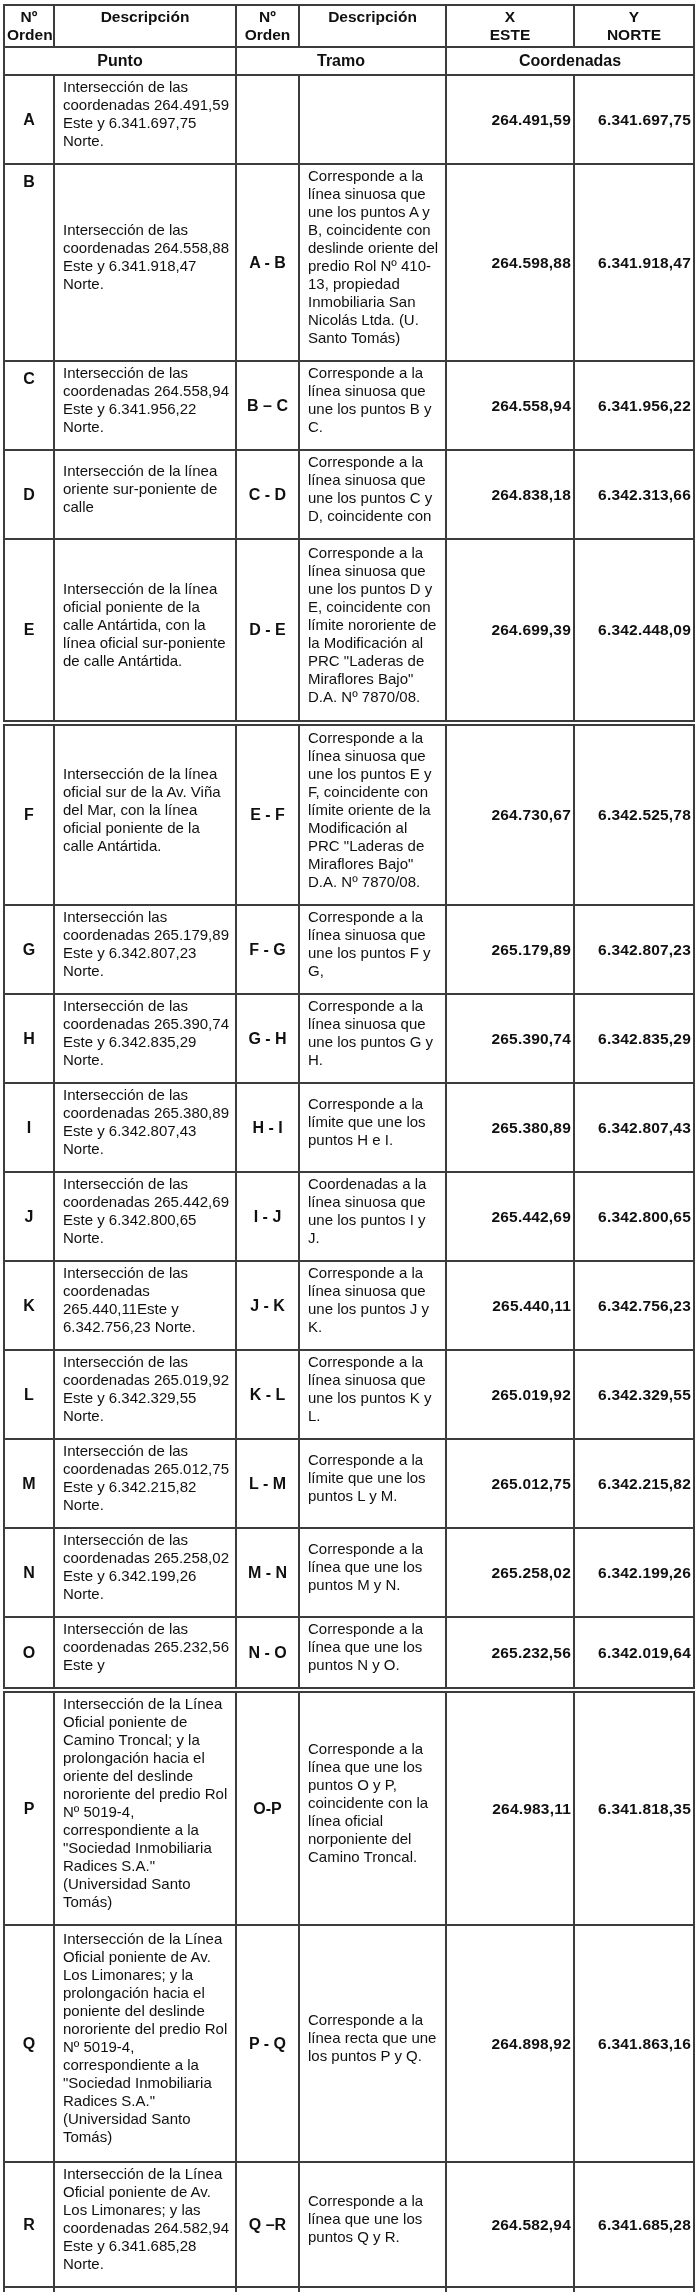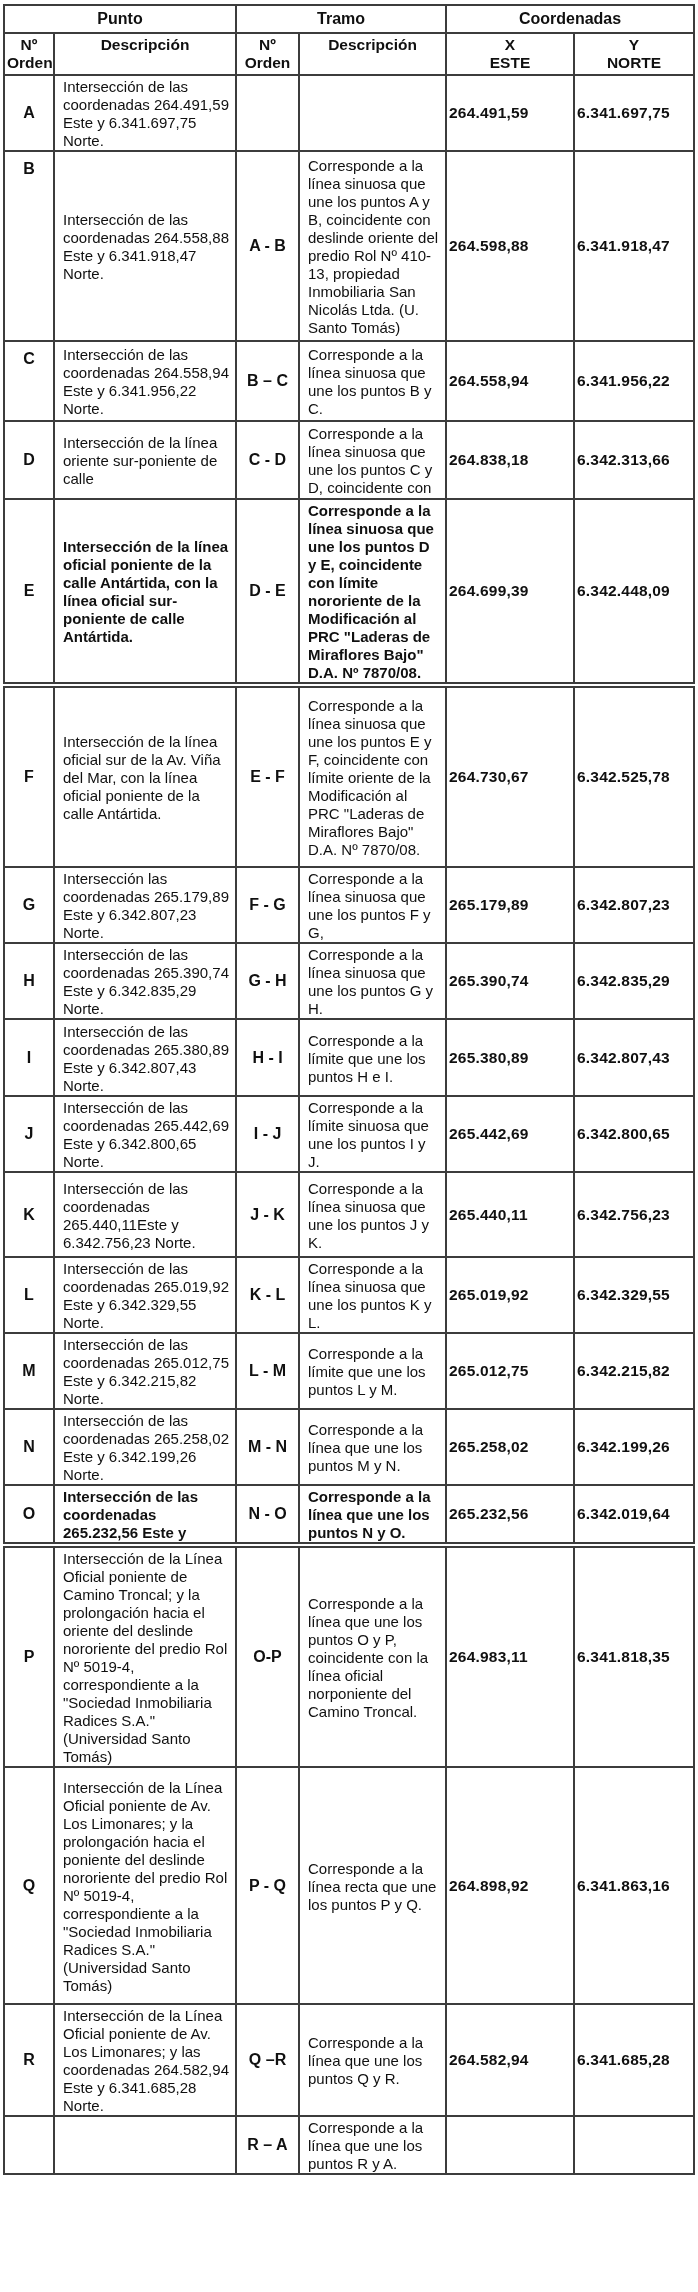--- a/index.html
+++ b/index.html
@@ -49,65 +49,65 @@
     text-align: center;
     vertical-align: middle;
     padding: 1px 2px;
   }
   td.no.vtop { vertical-align: top; padding-top: 8px; }
   td.desc {
     font-size: 15px;
     line-height: 18px;
     text-align: left;
     vertical-align: middle;
-    padding: 2px 4px 0 8px;
+    padding: 2px 4px 13px 8px;
     white-space: pre-line;
   }
   td.coord {
     font-size: 15.5px;
     font-weight: bold;
-    text-align: left;
+    text-align: right;
     vertical-align: middle;
     padding: 18px 2px;
     letter-spacing: 0.2px;
     margin-left: 7px;
   }
-  tr.pb > td { border-bottom: 6px double #3c3c3c; font-weight: bold; }
+  tr.pb > td { border-bottom: 6px double #3c3c3c; }
 </style>
 </head>
 <body>
 
 <div class="sheet">
   <table class="coords">
     <colgroup>
       <col class="c1">
         <col class="c2">
         <col class="c3">
         <col class="c4">
         <col class="c5">
         <col class="c6">
     </colgroup>
     <thead>
       <tr>
-        <th class="group" colspan="2">Punto</th>
-        <th class="group" colspan="2">Tramo</th>
-        <th class="group" colspan="2">Coordenadas</th>
-      </tr>
-      <tr>
         <th class="colhead">Nº
 Orden</th>
         <th class="colhead">Descripción</th>
         <th class="colhead">Nº
 Orden</th>
         <th class="colhead">Descripción</th>
         <th class="colhead">X
 ESTE</th>
         <th class="colhead">Y
 NORTE</th>
       </tr>
+      <tr>
+        <th class="group" colspan="2">Punto</th>
+        <th class="group" colspan="2">Tramo</th>
+        <th class="group" colspan="2">Coordenadas</th>
+      </tr>
     </thead>
     <tbody>
         <tr style="height: 75px;">
           <td class="no">A</td>
           <td class="desc">Intersección de las coordenadas 264.491,59 Este y 6.341.697,75 Norte.</td>
           <td class="no"></td>
           <td class="desc"></td>
           <td class="coord">264.491,59</td>
           <td class="coord">6.341.697,75</td>
         </tr>
@@ -172,21 +172,21 @@
           <td class="desc">Intersección de las coordenadas 265.380,89 Este y 6.342.807,43 Norte.</td>
           <td class="no">H - I</td>
           <td class="desc">Corresponde a la límite que une los puntos H e I.</td>
           <td class="coord">265.380,89</td>
           <td class="coord">6.342.807,43</td>
         </tr>
         <tr style="height: 70px;">
           <td class="no">J</td>
           <td class="desc">Intersección de las coordenadas 265.442,69 Este y 6.342.800,65 Norte.</td>
           <td class="no">I - J</td>
-          <td class="desc">Corresponde a la límite sinuosa que une los puntos I y J.</td>
+          <td class="desc">Coordenadas a la línea sinuosa que une los puntos I y J.</td>
           <td class="coord">265.442,69</td>
           <td class="coord">6.342.800,65</td>
         </tr>
         <tr style="height: 85px;">
           <td class="no">K</td>
           <td class="desc">Intersección de las coordenadas 265.440,11Este y 6.342.756,23 Norte.</td>
           <td class="no">J - K</td>
           <td class="desc">Corresponde a la línea sinuosa que une los puntos J y K.</td>
           <td class="coord">265.440,11</td>
           <td class="coord">6.342.756,23</td>

